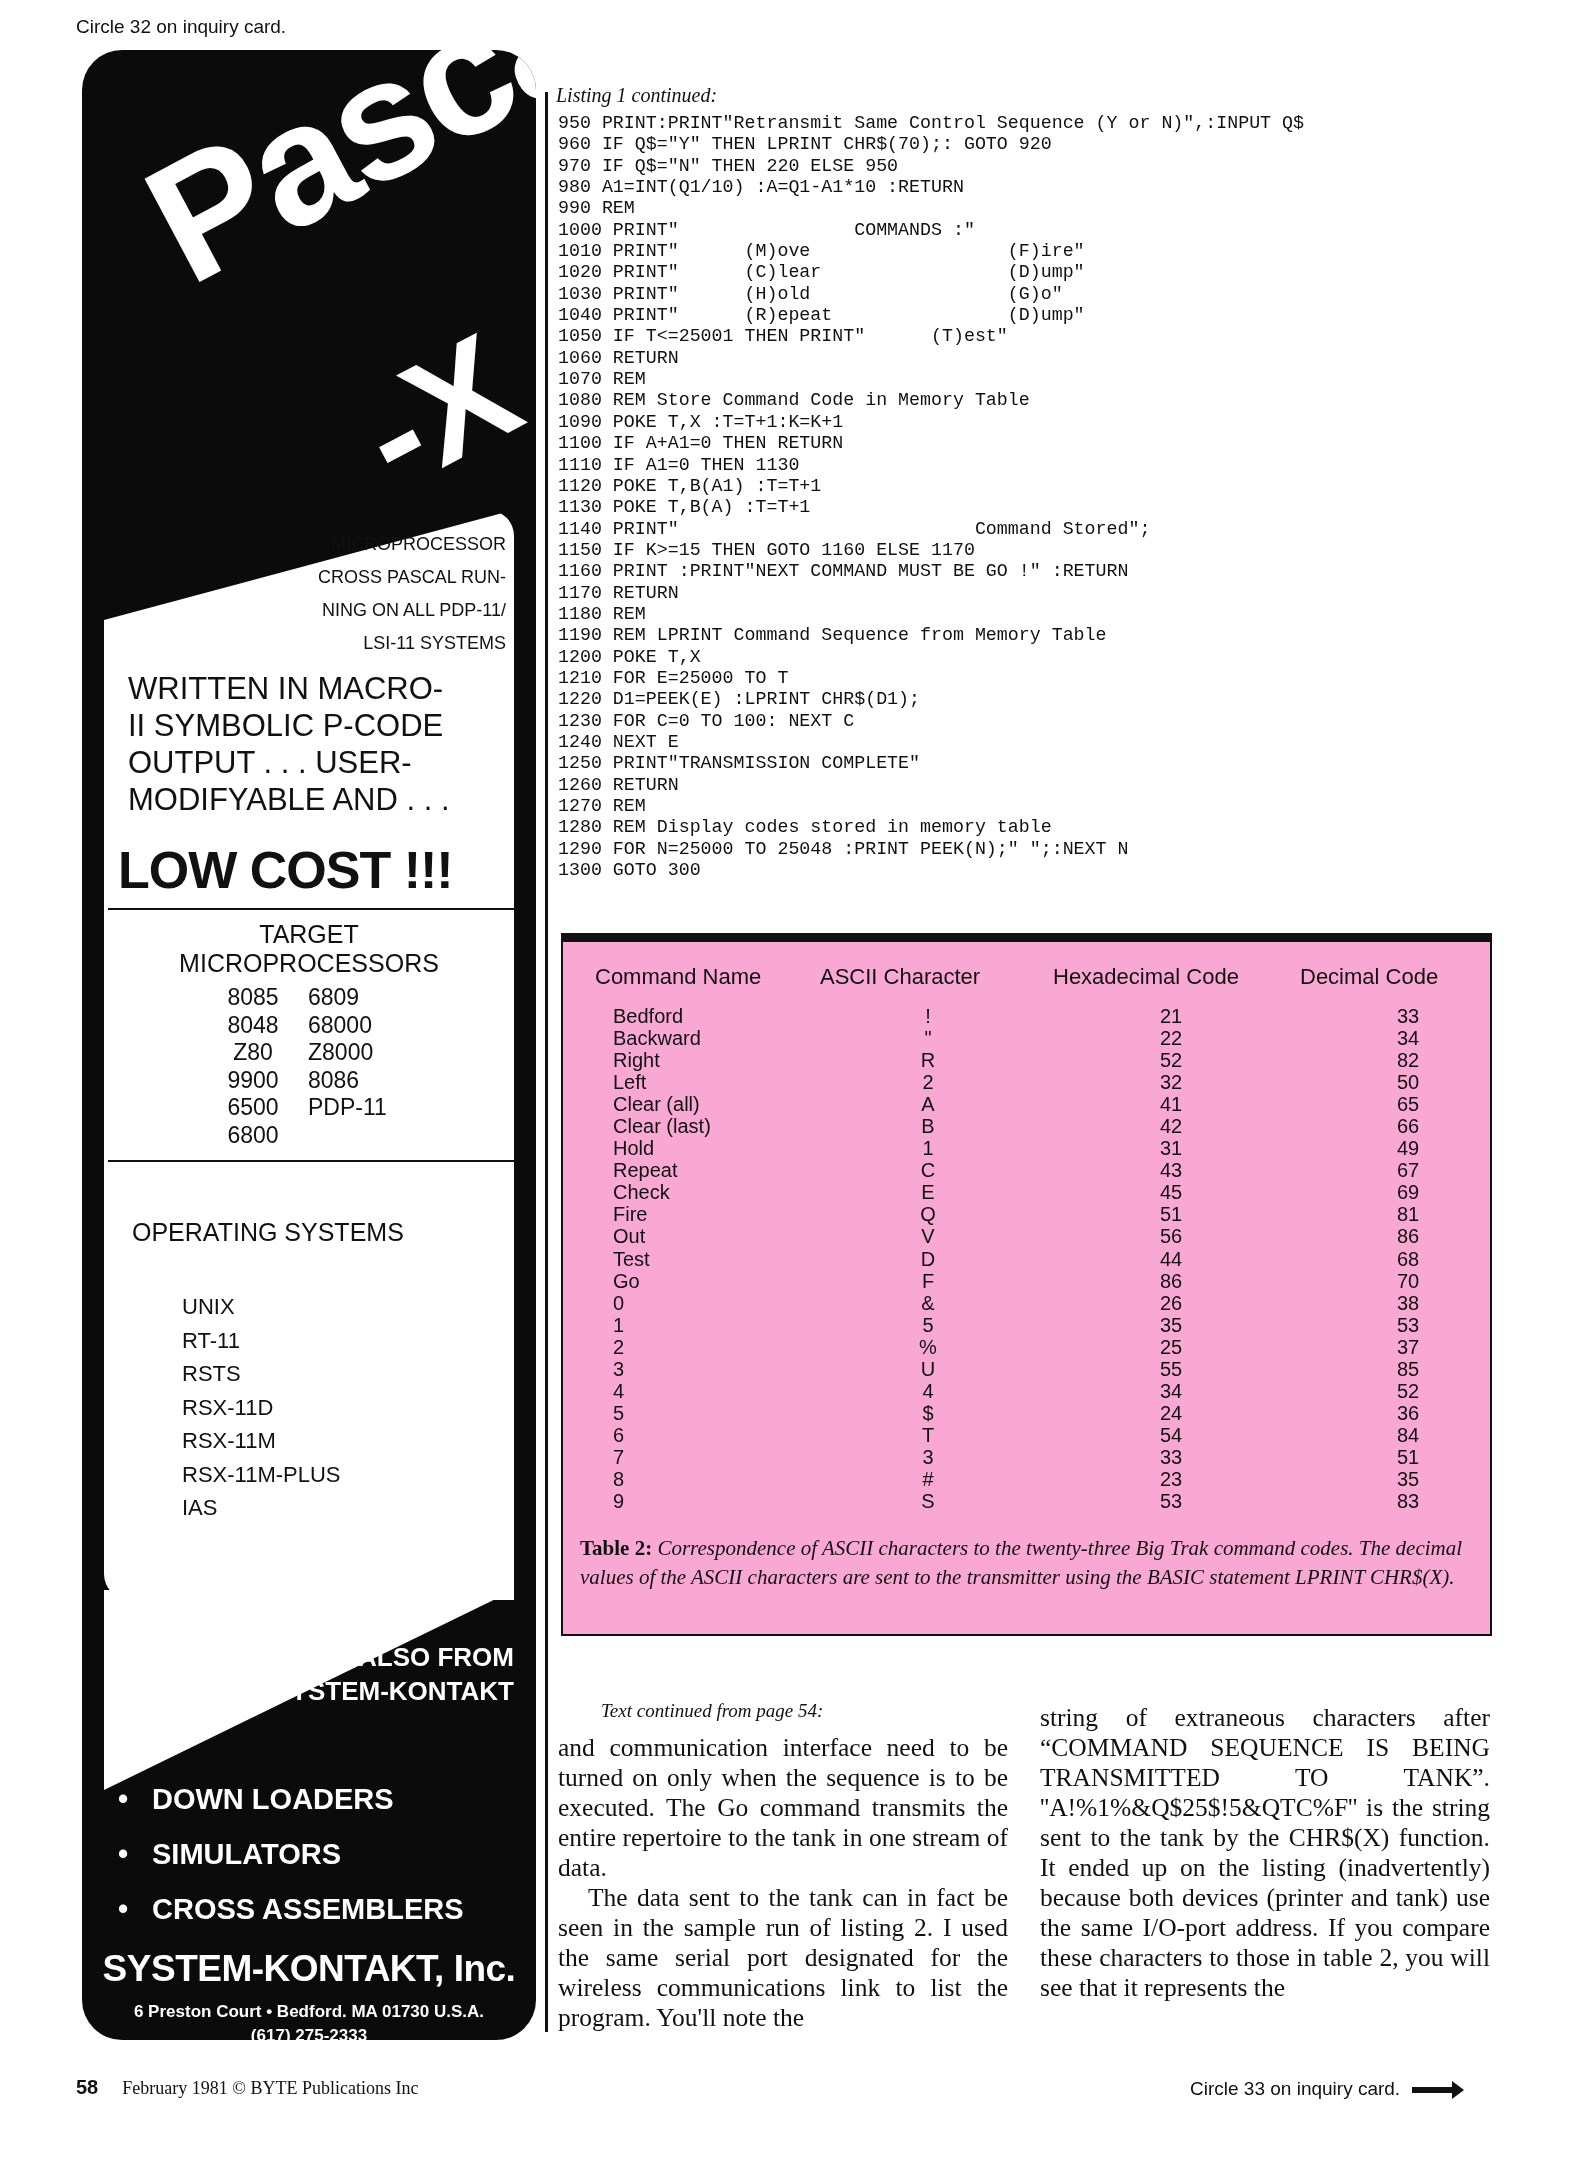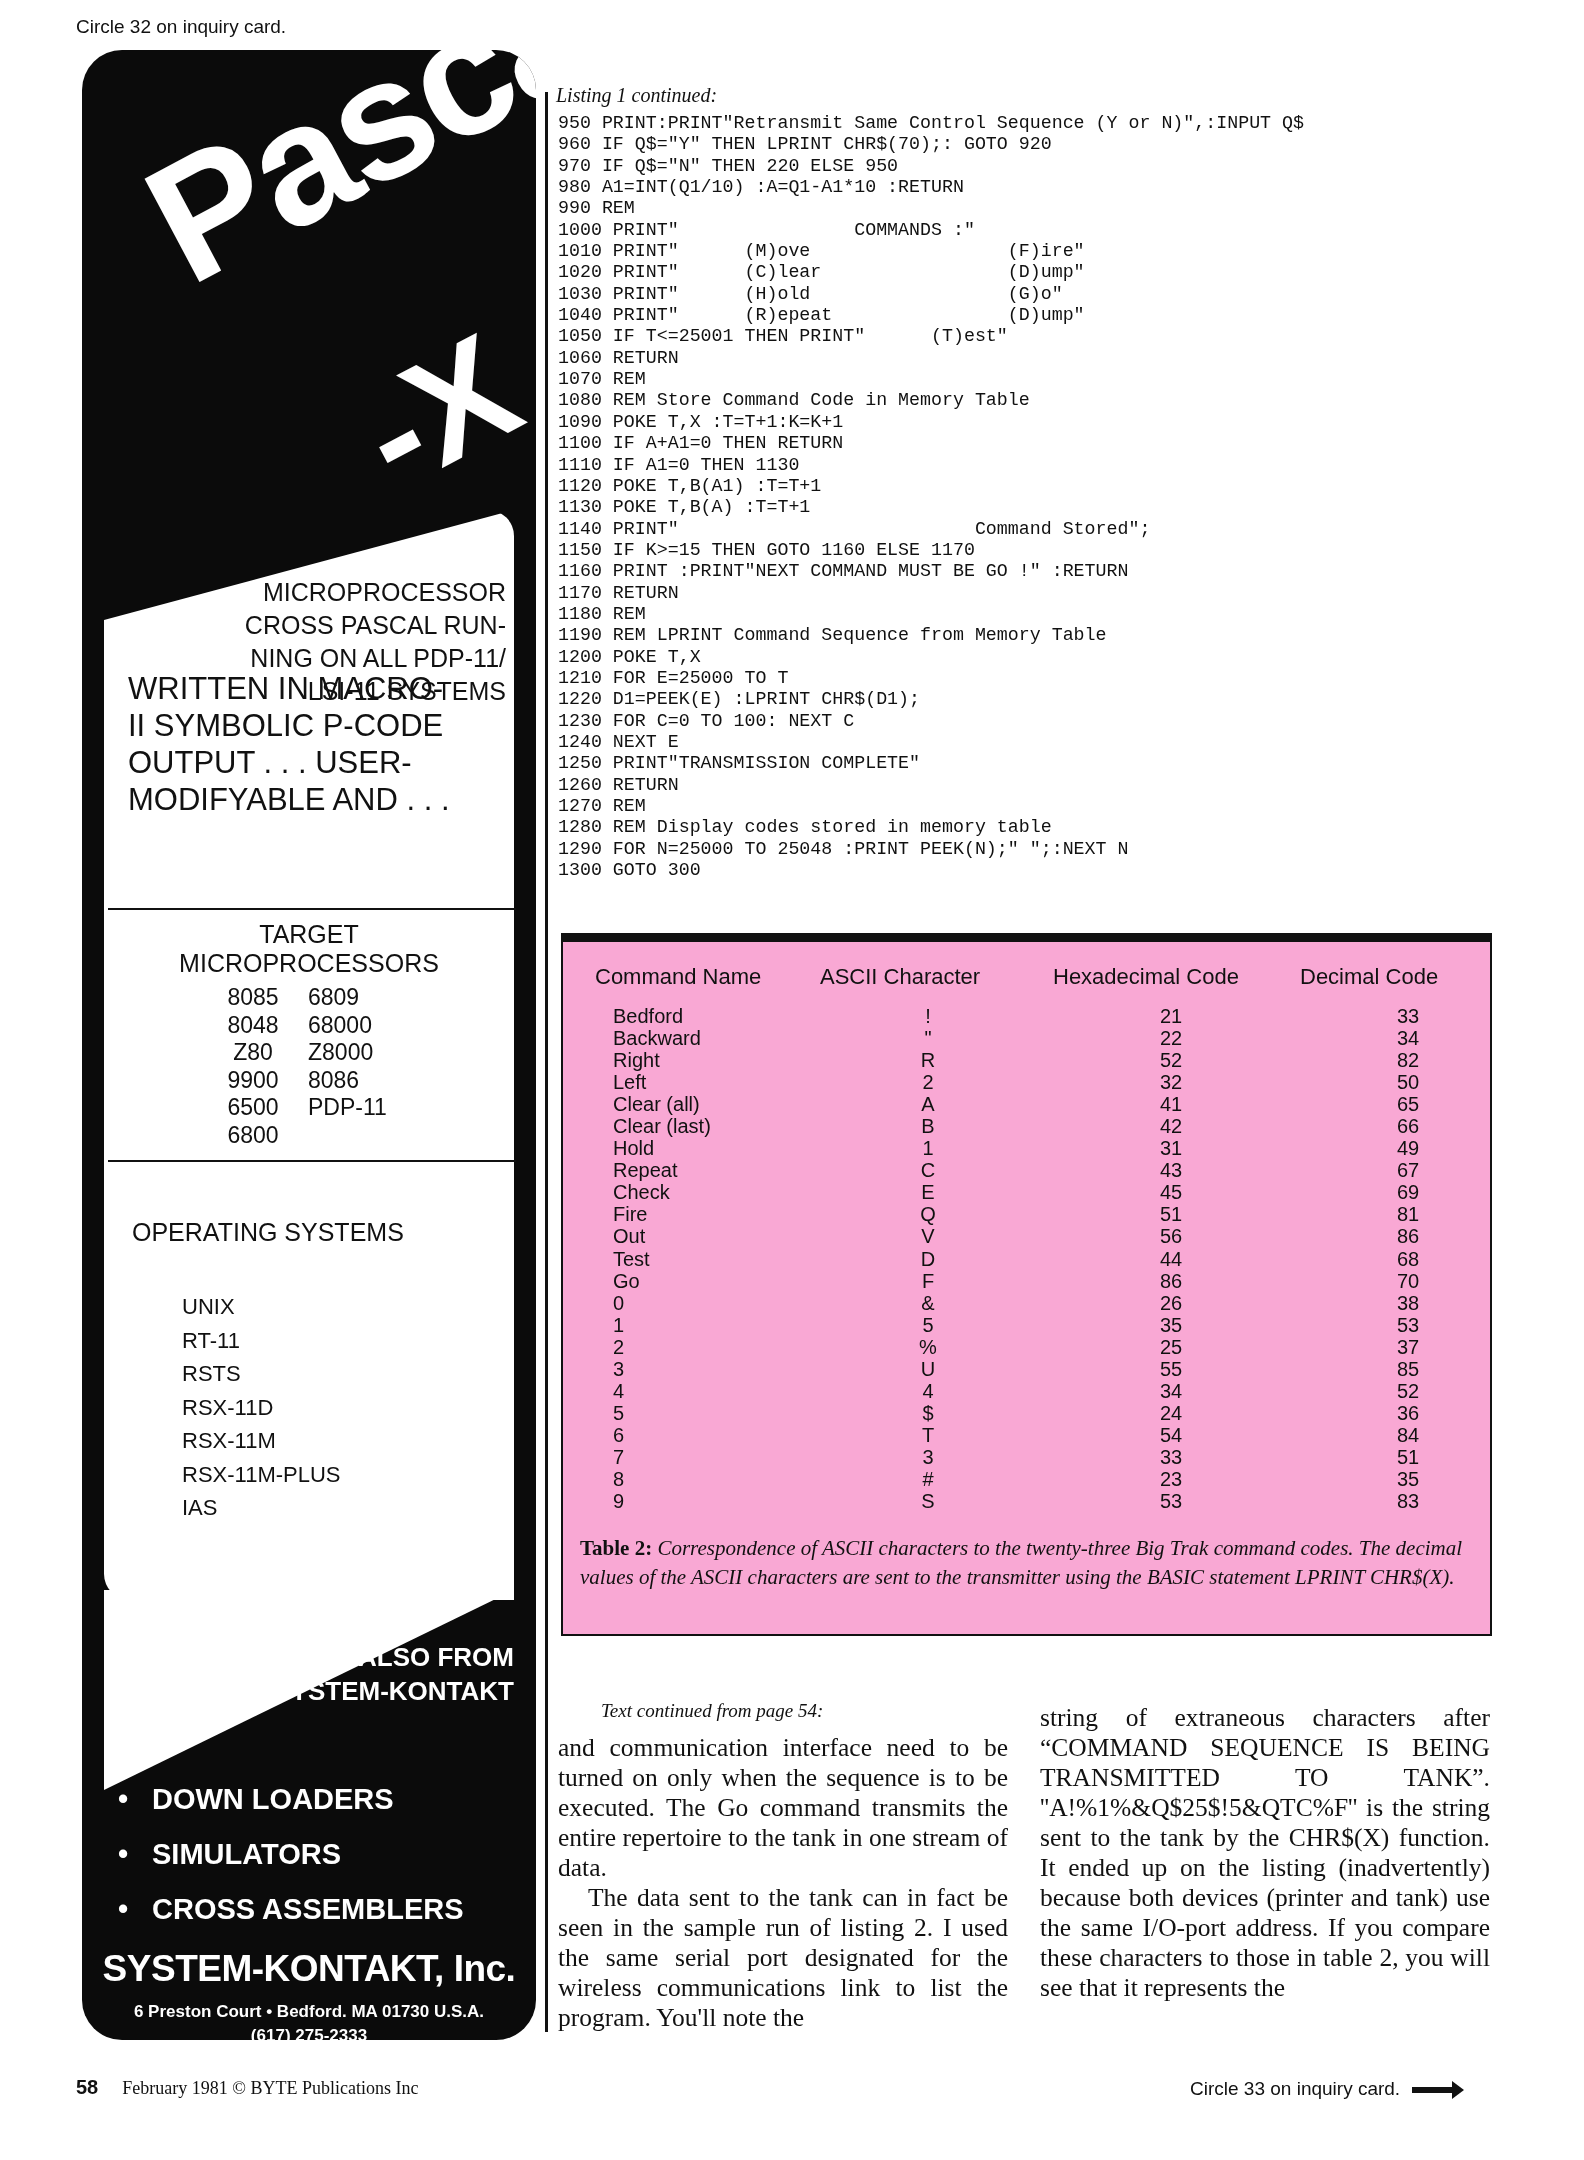--- a/index.html
+++ b/index.html
@@ -21,21 +21,21 @@
   .ad-white.w2 { top: 1540px; height: 200px; left: 22px;
                  clip-path: polygon(0 0, 100% 0, 100% 0, 0 100%); background:#fff; }
   .pascal-word { position: absolute; left: 40px; top: 110px; color: #fff;
                  font-weight: 900; font-size: 170px; line-height: 1; letter-spacing: -4px;
                  transform: rotate(-28deg); transform-origin: left top; }
   .x-word { position: absolute; left: 255px; top: 330px; color: #fff;
             font-weight: 900; font-size: 150px; line-height: 1;
             transform: rotate(-28deg); transform-origin: left top; }
 
   .ad-block { position: absolute; left: 30px; width: 400px; color: #111; }
-  .ad-desc { top: 478px; right: 30px; left: auto; text-align: right; font-size: 25px; line-height: 33px; width: 380px; margin-top: 48px; }
+  .ad-desc { top: 478px; right: 30px; left: auto; text-align: right; font-size: 18px; line-height: 33px; width: 380px; }
   .ad-written { top: 620px; font-size: 31px; line-height: 37px; left: 46px; }
   .ad-lowcost { top: 790px; left: 36px; font-size: 52px; font-weight: 800; letter-spacing: -1px; }
   .ad-rule { position: absolute; left: 26px; width: 408px; height: 2px; background: #111; }
   .ad-target-title { top: 870px; text-align: center; font-size: 25px; line-height: 29px; left: 22px; width: 410px; }
   .proc-grid { position: absolute; top: 934px; left: 116px; display: grid;
                grid-template-columns: 110px 140px; row-gap: 0; font-size: 23px; line-height: 27.5px; }
   .proc-grid span:nth-child(odd) { text-align: center; }
   .os-title { top: 1168px; left: 50px; font-size: 25px; }
   .os-list { position: absolute; top: 1240px; left: 100px; font-size: 22px; line-height: 33.5px; }
 
@@ -106,20 +106,21 @@
     <div>LSI-11 SYSTEMS</div>
   </div>
 
   <div class="ad-block ad-written">
     <div>WRITTEN IN MACRO-</div>
     <div>II SYMBOLIC P-CODE</div>
     <div>OUTPUT . . . USER-</div>
     <div>MODIFYABLE AND . . .</div>
   </div>
 
+  <div class="ad-block ad-lowcost">LOW COST !!!</div>
 
   <div class="ad-rule" style="top:858px;"></div>
 
   <div class="ad-block ad-target-title">
     <div>TARGET</div>
     <div>MICROPROCESSORS</div>
   </div>
   <div class="proc-grid">
     <span>8085</span>
     <span>6809</span>

